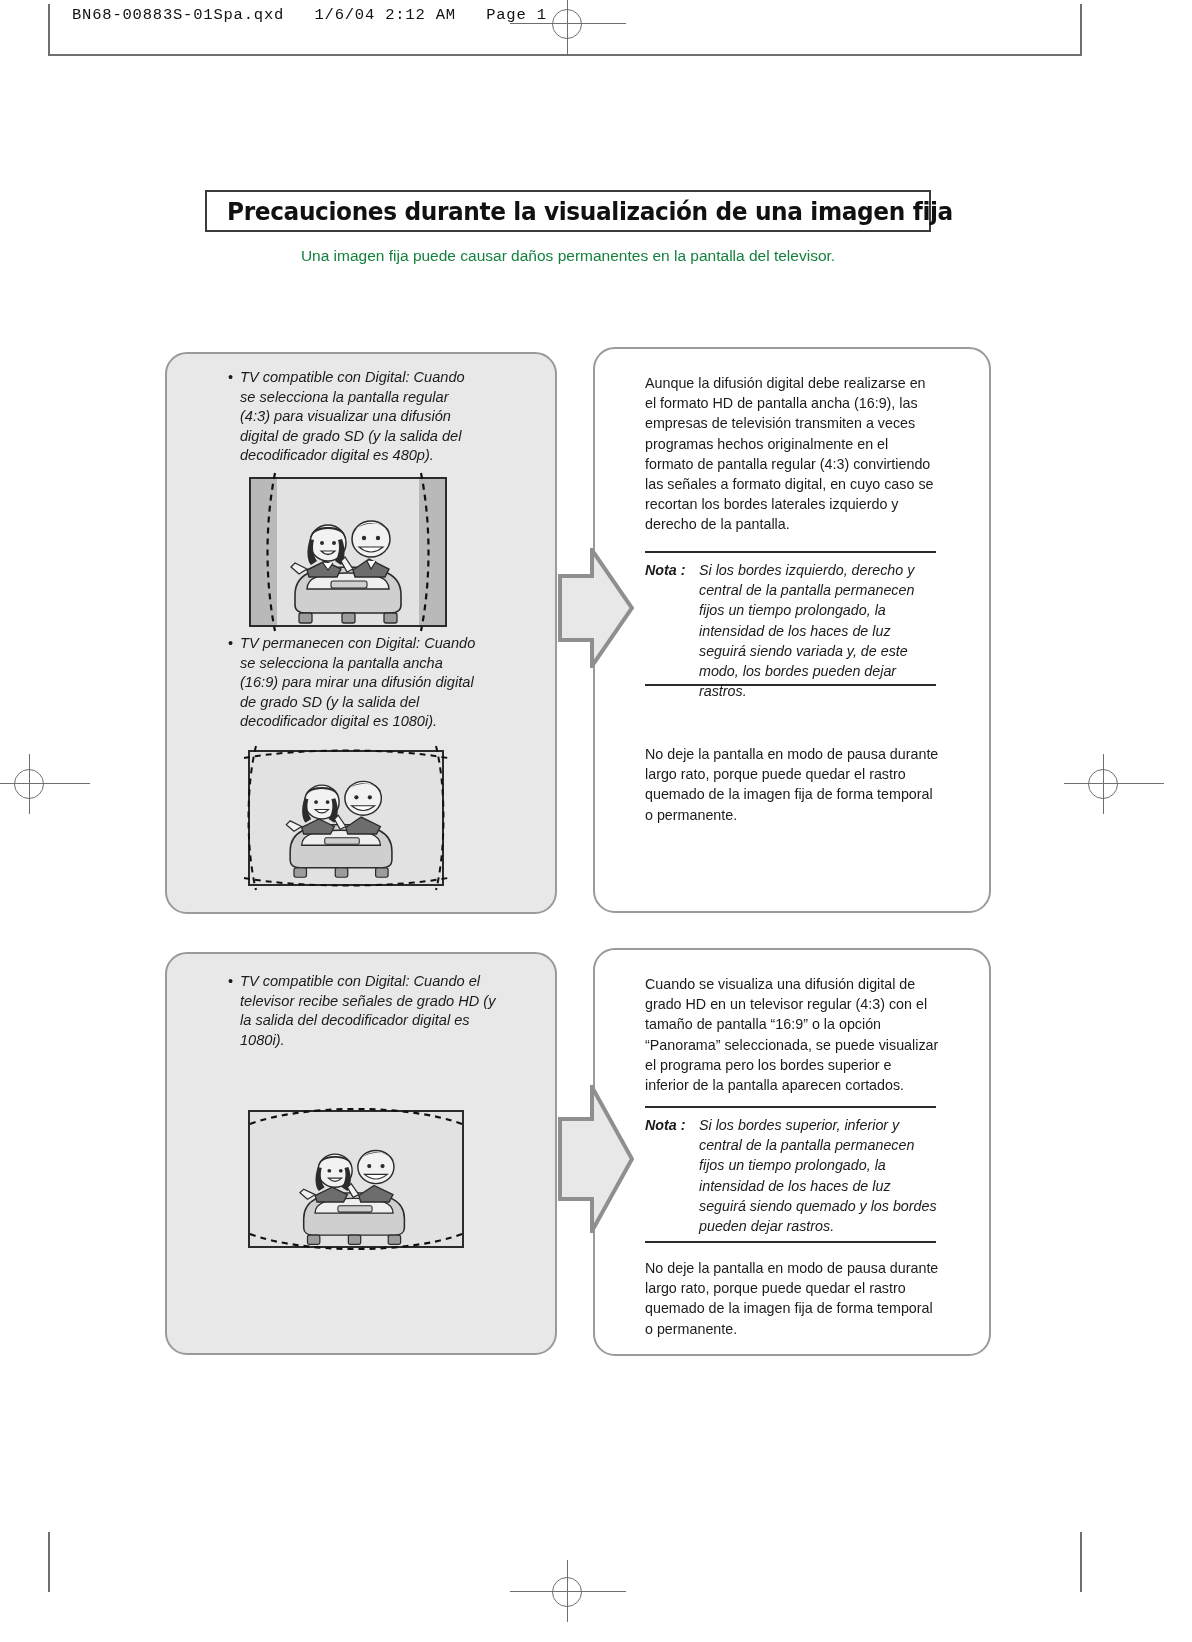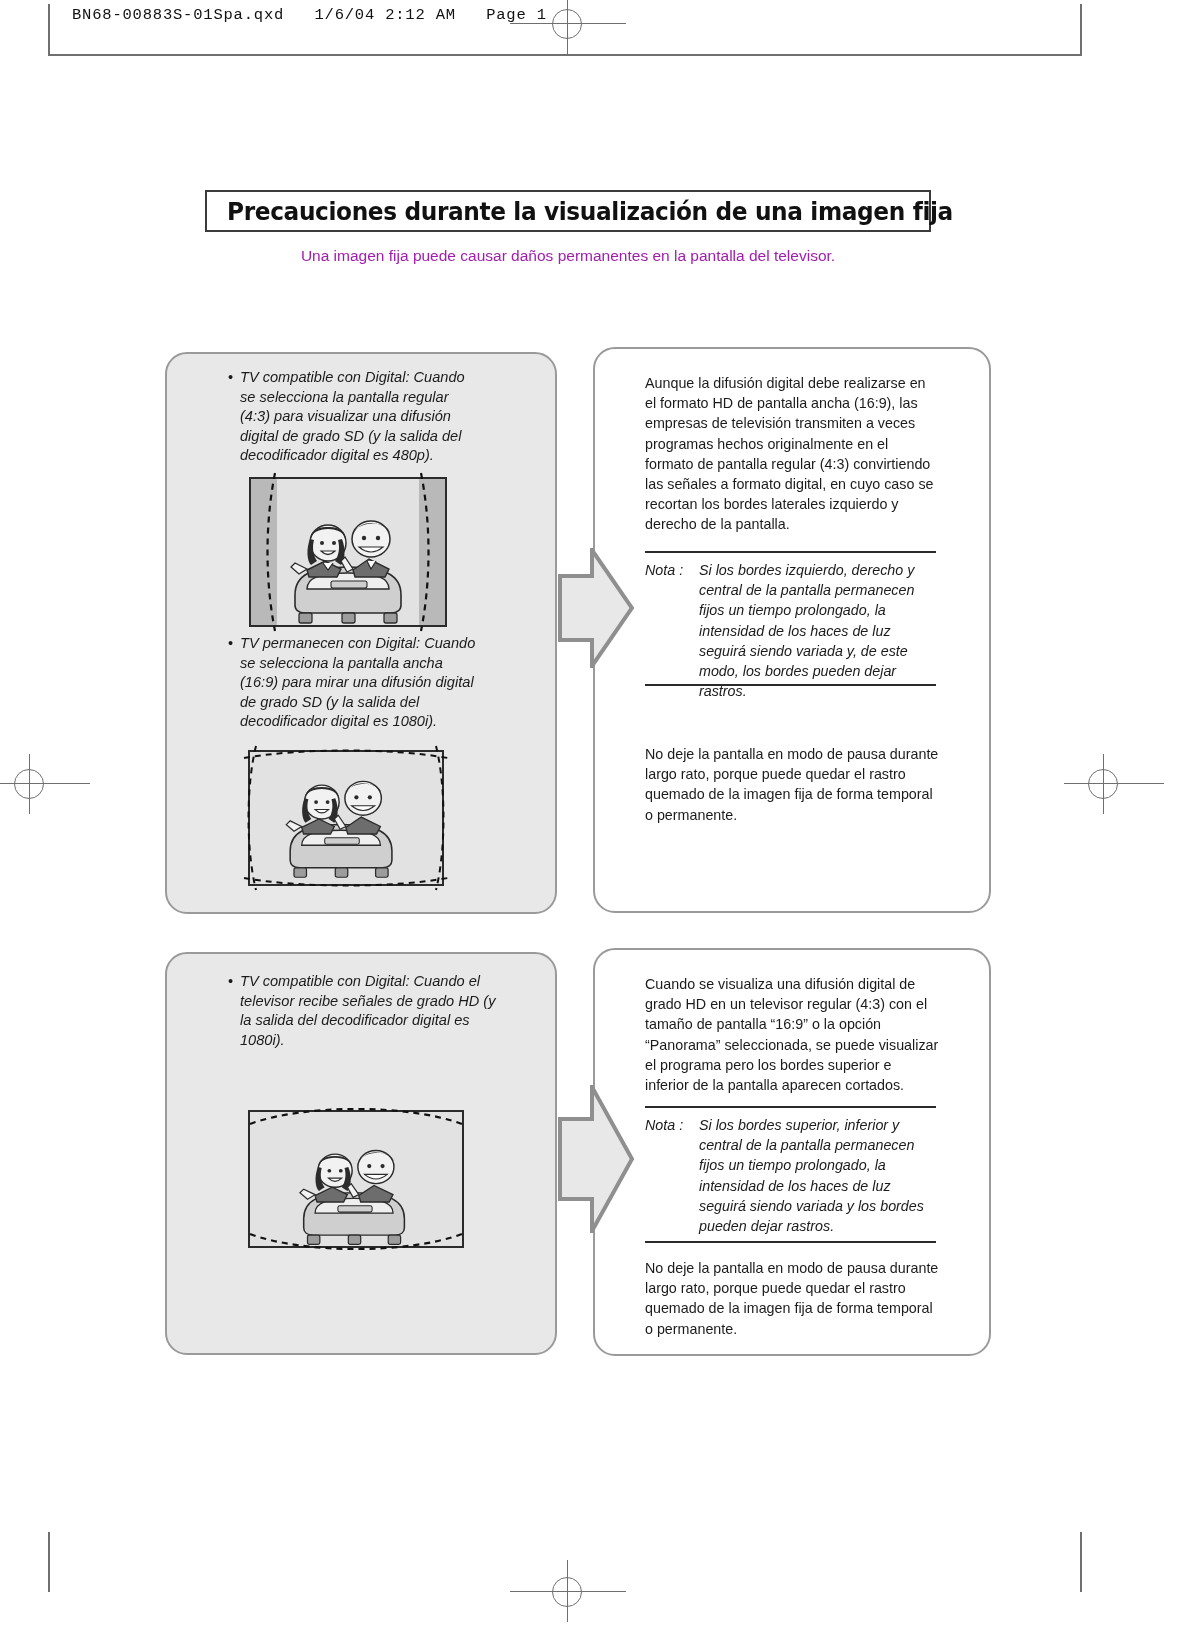--- a/index.html
+++ b/index.html
@@ -28,21 +28,21 @@
     display:flex;align-items:center;
   }
   .title-text{
     font-family:"DejaVu Sans","Liberation Sans",sans-serif;
     font-weight:bold;font-size:25px;letter-spacing:-.4px;
     transform:scaleX(.93);transform-origin:left center;
     margin-left:20px;color:#111;white-space:nowrap;
   }
   .subtitle{
     position:absolute;left:205px;top:247px;width:726px;
-    text-align:center;font-size:15.5px;color:#a21caf;
+    text-align:center;font-size:15.5px;color:#15803d;
   }
 
   
   .panel{position:absolute;box-sizing:border-box;}
   .panel.gray{
     background:#e8e8e8;border:2px solid #9a9a9a;border-radius:22px;
   }
   .panel.white{
     background:#ffffff;border:2px solid #9a9a9a;border-radius:22px;
   }
@@ -53,21 +53,21 @@
   .bullet-block .bullet{position:absolute;left:0;top:0;}
   .bullet-block .btxt{display:block;padding-left:12px;font-style:italic;}
 
   .para{
     position:absolute;font-size:14.3px;line-height:20.2px;color:#1b1b1b;
   }
   .note{
     position:absolute;font-size:14.3px;line-height:20.2px;color:#1b1b1b;
     font-style:italic;
   }
-  .note .nlabel{float:left;}
+  .note .nlabel{float:left;font-weight:bold;}
   .note .nbody{display:block;padding-left:54px;}
   .hr{position:absolute;height:1.6px;background:#2a2a2a;}
 
   
   .arrow{position:absolute;}
 
   
   .tv{position:absolute;box-sizing:border-box;}
   .tv .screen{position:absolute;inset:0;border:2.4px solid #2b2b2b;background:#e2e2e2;box-sizing:border-box;overflow:hidden;}
   .tv .bandL,.tv .bandR{position:absolute;top:0;bottom:0;background:#b9b9b9;}
@@ -265,17 +265,17 @@
     <path d="M2,26 C56,6 160,6 214,26" fill="none" stroke="#111" stroke-width="2.2" stroke-dasharray="6 5"></path>
     <path d="M2,136 C56,156 160,156 214,136" fill="none" stroke="#111" stroke-width="2.2" stroke-dasharray="6 5"></path>
   </svg>
 </div>
 
 <div class="para" style="left:645px;top:974px;width:294px;">Cuando se visualiza una difusión digital de grado HD en un televisor regular (4:3) con el tamaño de pantalla “16:9” o la opción “Panorama” seleccionada, se puede  visualizar el programa pero los bordes superior e inferior de la pantalla aparecen cortados.</div>
 
 <div class="hr" style="left:645px;top:1106px;width:291px;"></div>
 <div class="note" style="left:645px;top:1115px;width:294px;">
   <span class="nlabel">Nota :</span>
-  <span class="nbody">Si los bordes superior, inferior y central de la pantalla permanecen fijos un tiempo prolongado, la intensidad de los haces de luz seguirá siendo variada y los bordes pueden dejar rastros.</span>
+  <span class="nbody">Si los bordes superior, inferior y central de la pantalla permanecen fijos un tiempo prolongado, la intensidad de los haces de luz seguirá siendo quemado y los bordes pueden dejar rastros.</span>
 </div>
 <div class="hr" style="left:645px;top:1241px;width:291px;"></div>
 
 <div class="para" style="left:645px;top:1258px;width:294px;">No deje la pantalla en modo de pausa durante largo rato, porque puede quedar el rastro quemado de la imagen fija de forma temporal o permanente.</div>
 
 </body></html>

